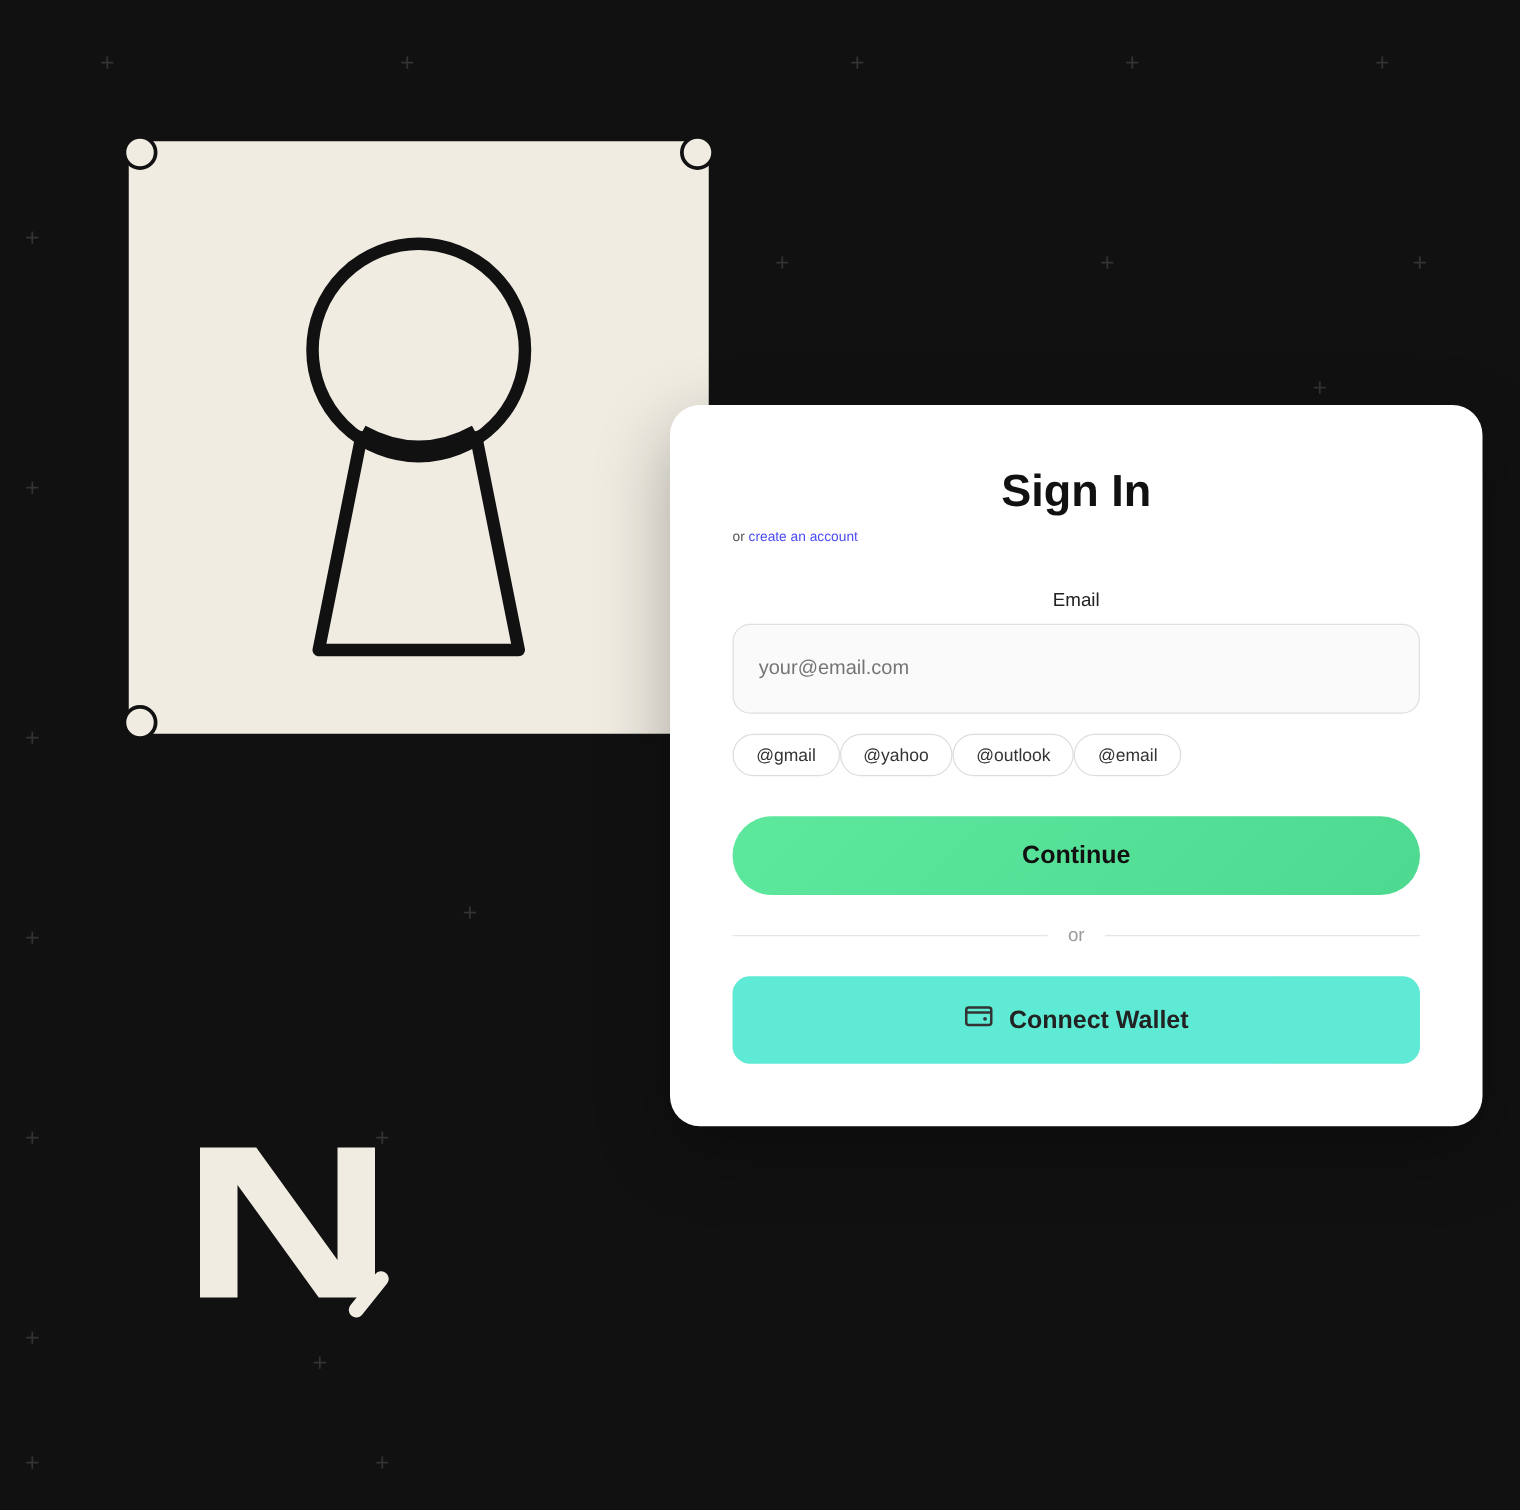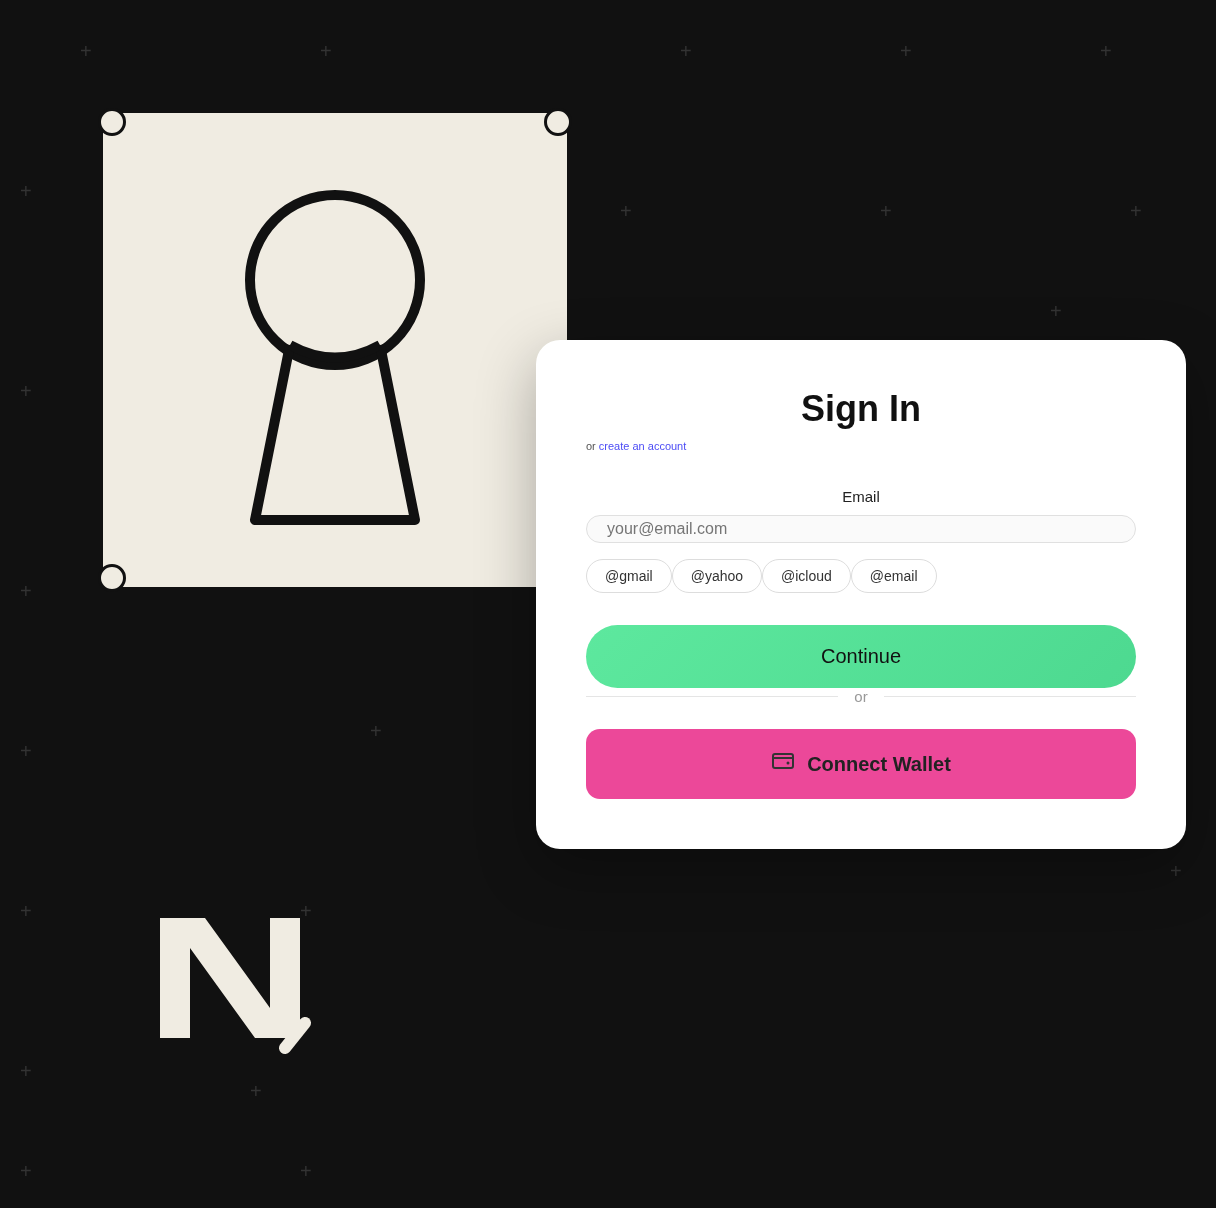--- a/index.html
+++ b/index.html
@@ -62,21 +62,21 @@
       position: absolute;
       bottom: 130px;
       left: 130px;
       width: 200px;
       height: 200px;
     }
 
     
     .signin-modal {
       position: absolute;
-      top: 340px;
+      top: 324px;
       right: 30px;
       width: 650px;
       background: #ffffff;
       border-radius: 24px;
       padding: 48px 50px 50px 50px;
       box-shadow: 0 20px 60px rgba(0,0,0,0.3);
     }
 
     .signin-title {
       font-size: 36px;
@@ -102,21 +102,21 @@
       font-size: 15px;
       font-weight: 500;
       color: #222222;
       margin-bottom: 10px;
       display: block;
       text-align: center;
     }
 
     .email-input {
       width: 100%;
-      padding: 4px 20px;
+      padding: 26px 20px;
       border: 1.5px solid #e0e0e0;
       border-radius: 14px;
       font-size: 16px;
       color: #aaaaaa;
       outline: none;
       background: #fafafa;
       margin-bottom: 16px;
     }
 
     .email-chips {
@@ -136,23 +136,24 @@
       transition: background 0.15s;
     }
 
     .continue-btn {
       width: 100%;
       padding: 20px;
       background: linear-gradient(135deg, #5de89e, #4dd990);
       border: none;
       border-radius: 50px;
       font-size: 20px;
-      font-weight: 400;
+      font-weight: 700;
       color: #111111;
       cursor: pointer;
+      margin-bottom: 24px;
       transition: opacity 0.15s;
     }
 
     .or-divider {
       display: flex;
       align-items: center;
       gap: 16px;
       margin-bottom: 24px;
     }
 
@@ -165,21 +166,21 @@
     }
 
     .or-text {
       font-size: 15px;
       color: #999999;
     }
 
     .connect-wallet-btn {
       width: 100%;
       padding: 20px;
-      background: #ec4899;
+      background: #5eead4;
       border: none;
       border-radius: 14px;
       font-size: 20px;
       font-weight: 600;
       color: #222222;
       cursor: pointer;
       display: flex;
       align-items: center;
       justify-content: center;
       gap: 12px;
@@ -250,21 +251,21 @@
     <span>or</span>
     <a href="#">create an account</a>
   </p>
 
   <label class="email-label">Email</label>
   <input class="email-input" type="email" placeholder="your@email.com" style="">
 
   <div class="email-chips">
     <button class="email-chip">@gmail</button>
     <button class="email-chip">@yahoo</button>
-    <button class="email-chip">@icloud</button>
+    <button class="email-chip">@outlook</button>
     <button class="email-chip">@email</button>
   </div>
 
   <button class="continue-btn">Continue</button>
 
   <div class="or-divider">
     <span class="or-text">or</span>
   </div>
 
   <button class="connect-wallet-btn">

